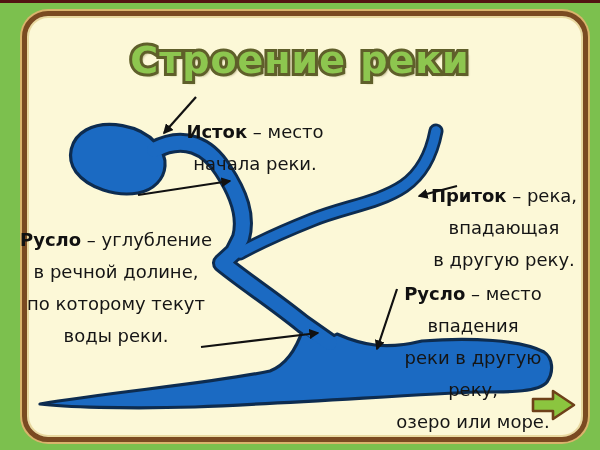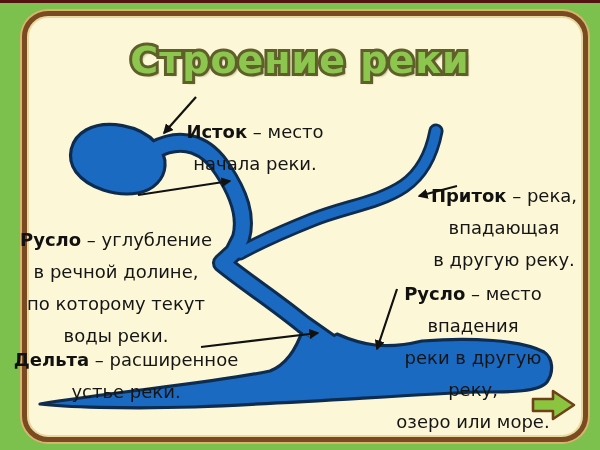--- a/index.html
+++ b/index.html
@@ -89,19 +89,15 @@
   </div>
 
   <div class="label" style="left:378px;top:246px;width:190px;">
     <span class="term">Русло</span><span> – место
 впадения
 реки в другую
 реку,
 озеро или море.</span>
   </div>
 
-  <div class="label" style="left:0px;top:312px;width:252px;">
-    <span class="term">Дельта</span><span> – расширенное
-устье реки.</span>
-  </div>
 
 
 </div>
 
 </body></html>

